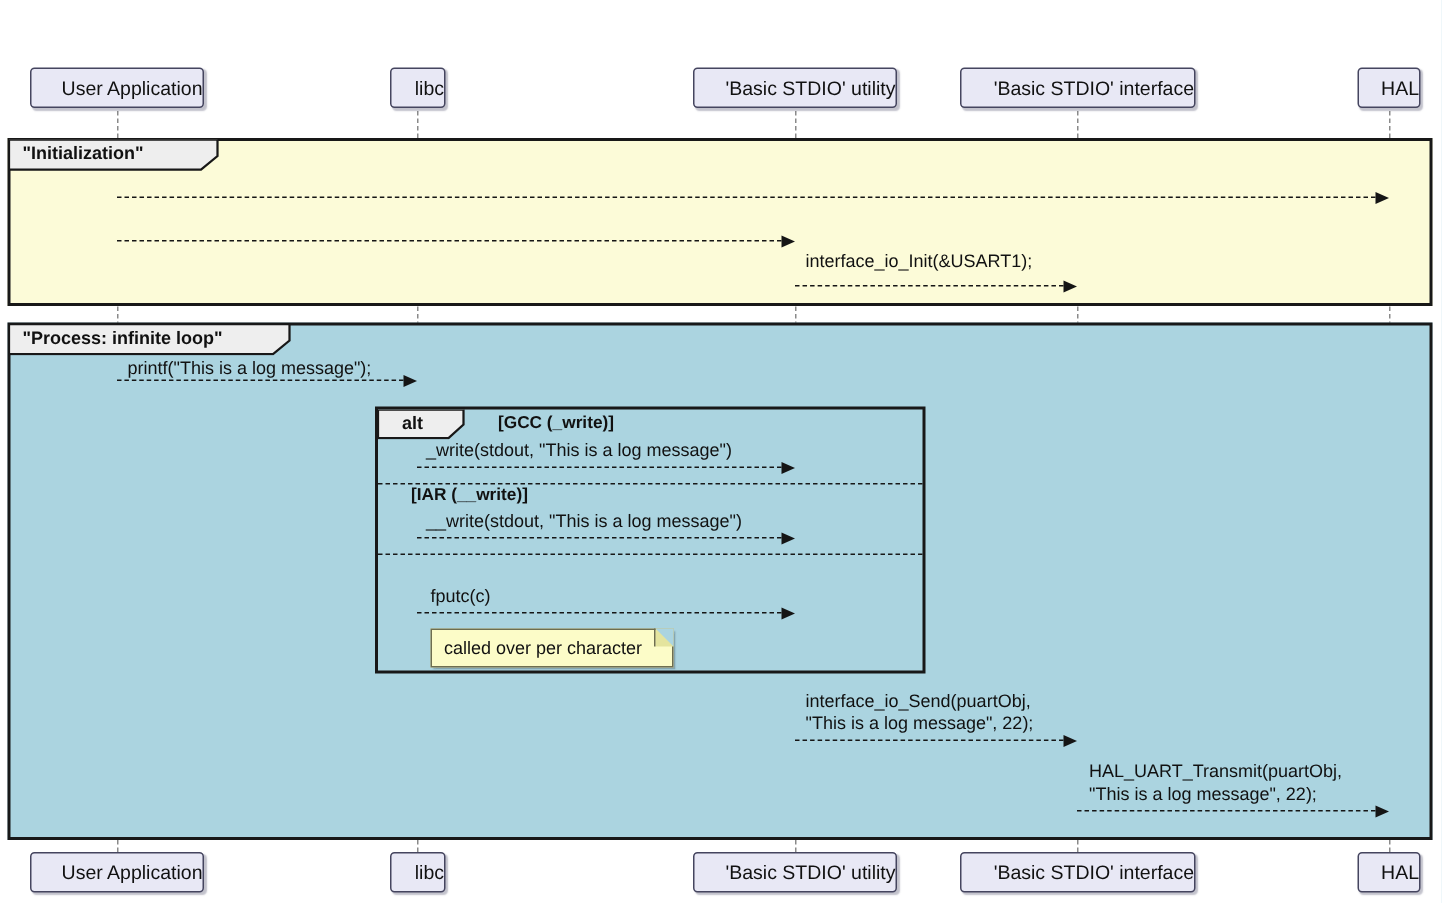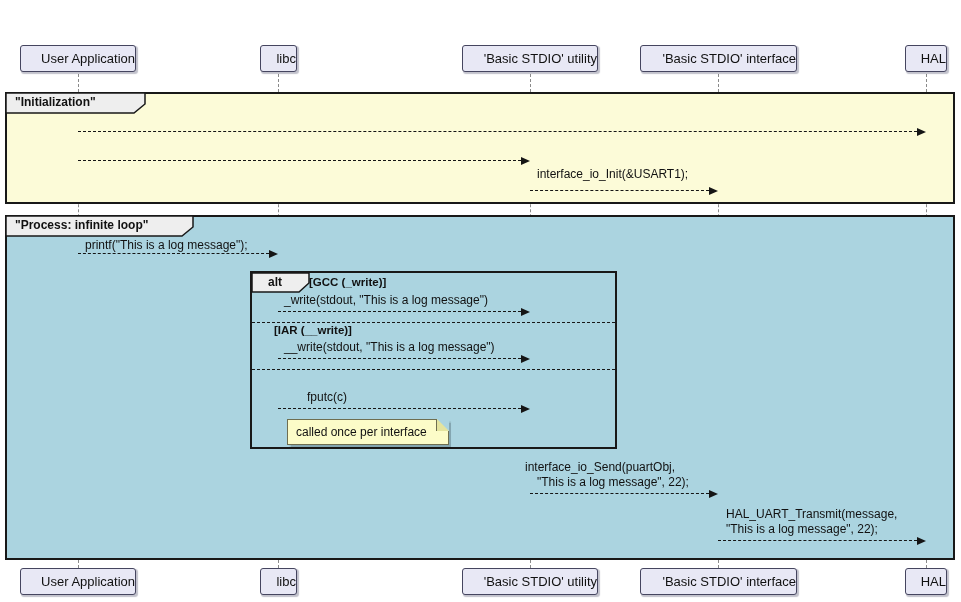--- a/index.html
+++ b/index.html
@@ -128,53 +128,53 @@
   <span class="mtext" style="left:85px; top:238px;">printf("This is a log message");</span>
   <div class="mline" style="left:78px; top:253px; width:191px;">
       <span class="mhead"></span>
     </div>
 
   <div class="altframe"></div>
   <svg class="flabel-svg" style="left:252px; top:273px;" width="58" height="20">
     <polygon points="0,0 57,0 57,10 47,19 0,19" fill="#EEEEEE" stroke="#181818" stroke-width="1.5"></polygon>
   </svg>
   <span class="flabel-text" style="left:268px; top:275px;">alt</span>
-  <span class="cond" style="left:309px; top:276px;">[GCC (_write)]</span>
+  <span class="cond" style="left:332px; top:276px;">[GCC (_write)]</span>
 
   <span class="mtext" style="left:284px; top:293px;">_write(stdout, "This is a log message")</span>
   <div class="mline" style="left:278px; top:311px; width:243px;">
       <span class="mhead"></span>
     </div>
 
   <div class="alt-div" style="top:322px;"></div>
   <span class="cond" style="left:274px; top:324px;">[IAR (__write)]</span>
 
   <span class="mtext" style="left:284px; top:340px;">__write(stdout, "This is a log message")</span>
   <div class="mline" style="left:278px; top:358px; width:243px;">
       <span class="mhead"></span>
     </div>
 
   <div class="alt-div" style="top:369px;"></div>
 
-  <span class="mtext" style="left:287px; top:390px;margin-left:20px;">fputc(c)</span>
+  <span class="mtext" style="left:287px; top:390px;">fputc(c)</span>
   <div class="mline" style="left:278px; top:408px; width:243px;">
       <span class="mhead"></span>
     </div>
 
   <div class="note">
-    <span>called once per interface</span>
+    <span>called over per character</span>
     <span class="note-fold"></span>
     <span class="note-fold-line"></span>
   </div>
 
-  <span class="mtext2" style="left:525px; top:460px;">interface_io_Send(puartObj,</span>
+  <span class="mtext2" style="left:537px; top:460px;">interface_io_Send(puartObj,</span>
   <span class="mtext2" style="left:537px; top:475px;">"This is a log message", 22);</span>
   <div class="mline" style="left:530px; top:493px; width:179px;">
       <span class="mhead"></span>
     </div>
 
-  <span class="mtext2" style="left:726px; top:507px;">HAL_UART_Transmit(message,</span>
+  <span class="mtext2" style="left:726px; top:507px;">HAL_UART_Transmit(puartObj,</span>
   <span class="mtext2" style="left:726px; top:522px;">"This is a log message", 22);</span>
   <div class="mline" style="left:718px; top:540px; width:199px;">
       <span class="mhead"></span>
     </div>
 
 </div>
 
 </body></html>

